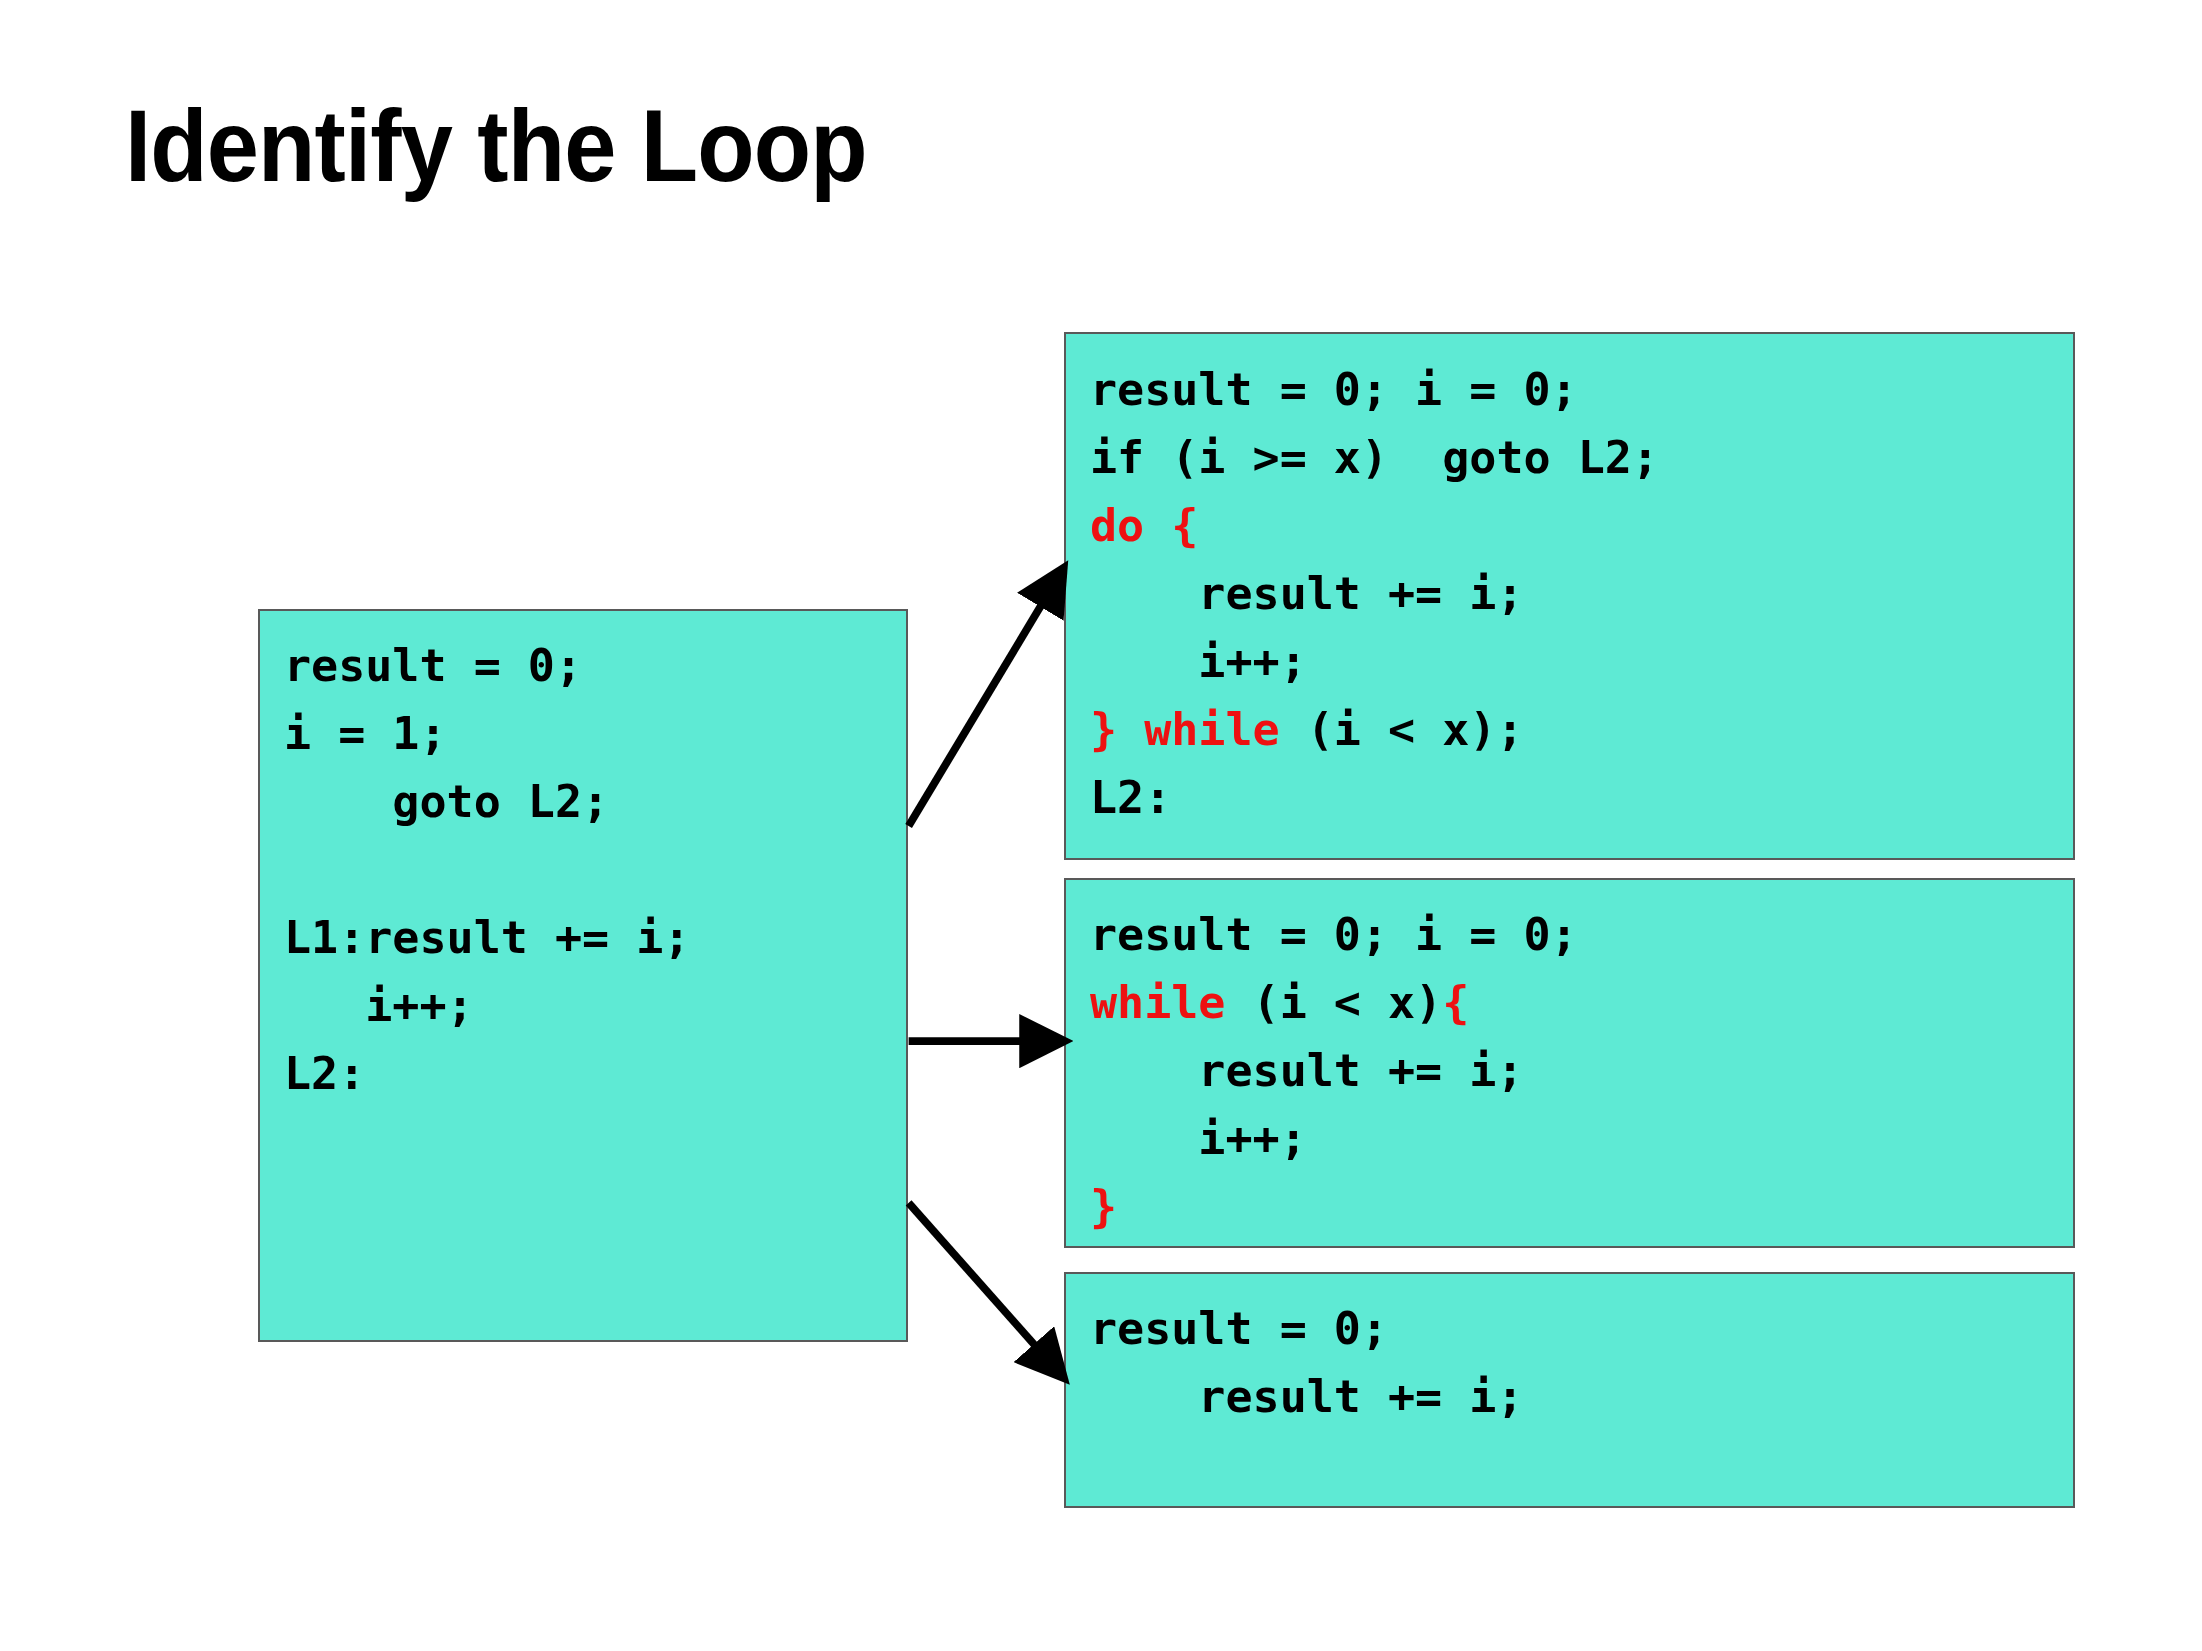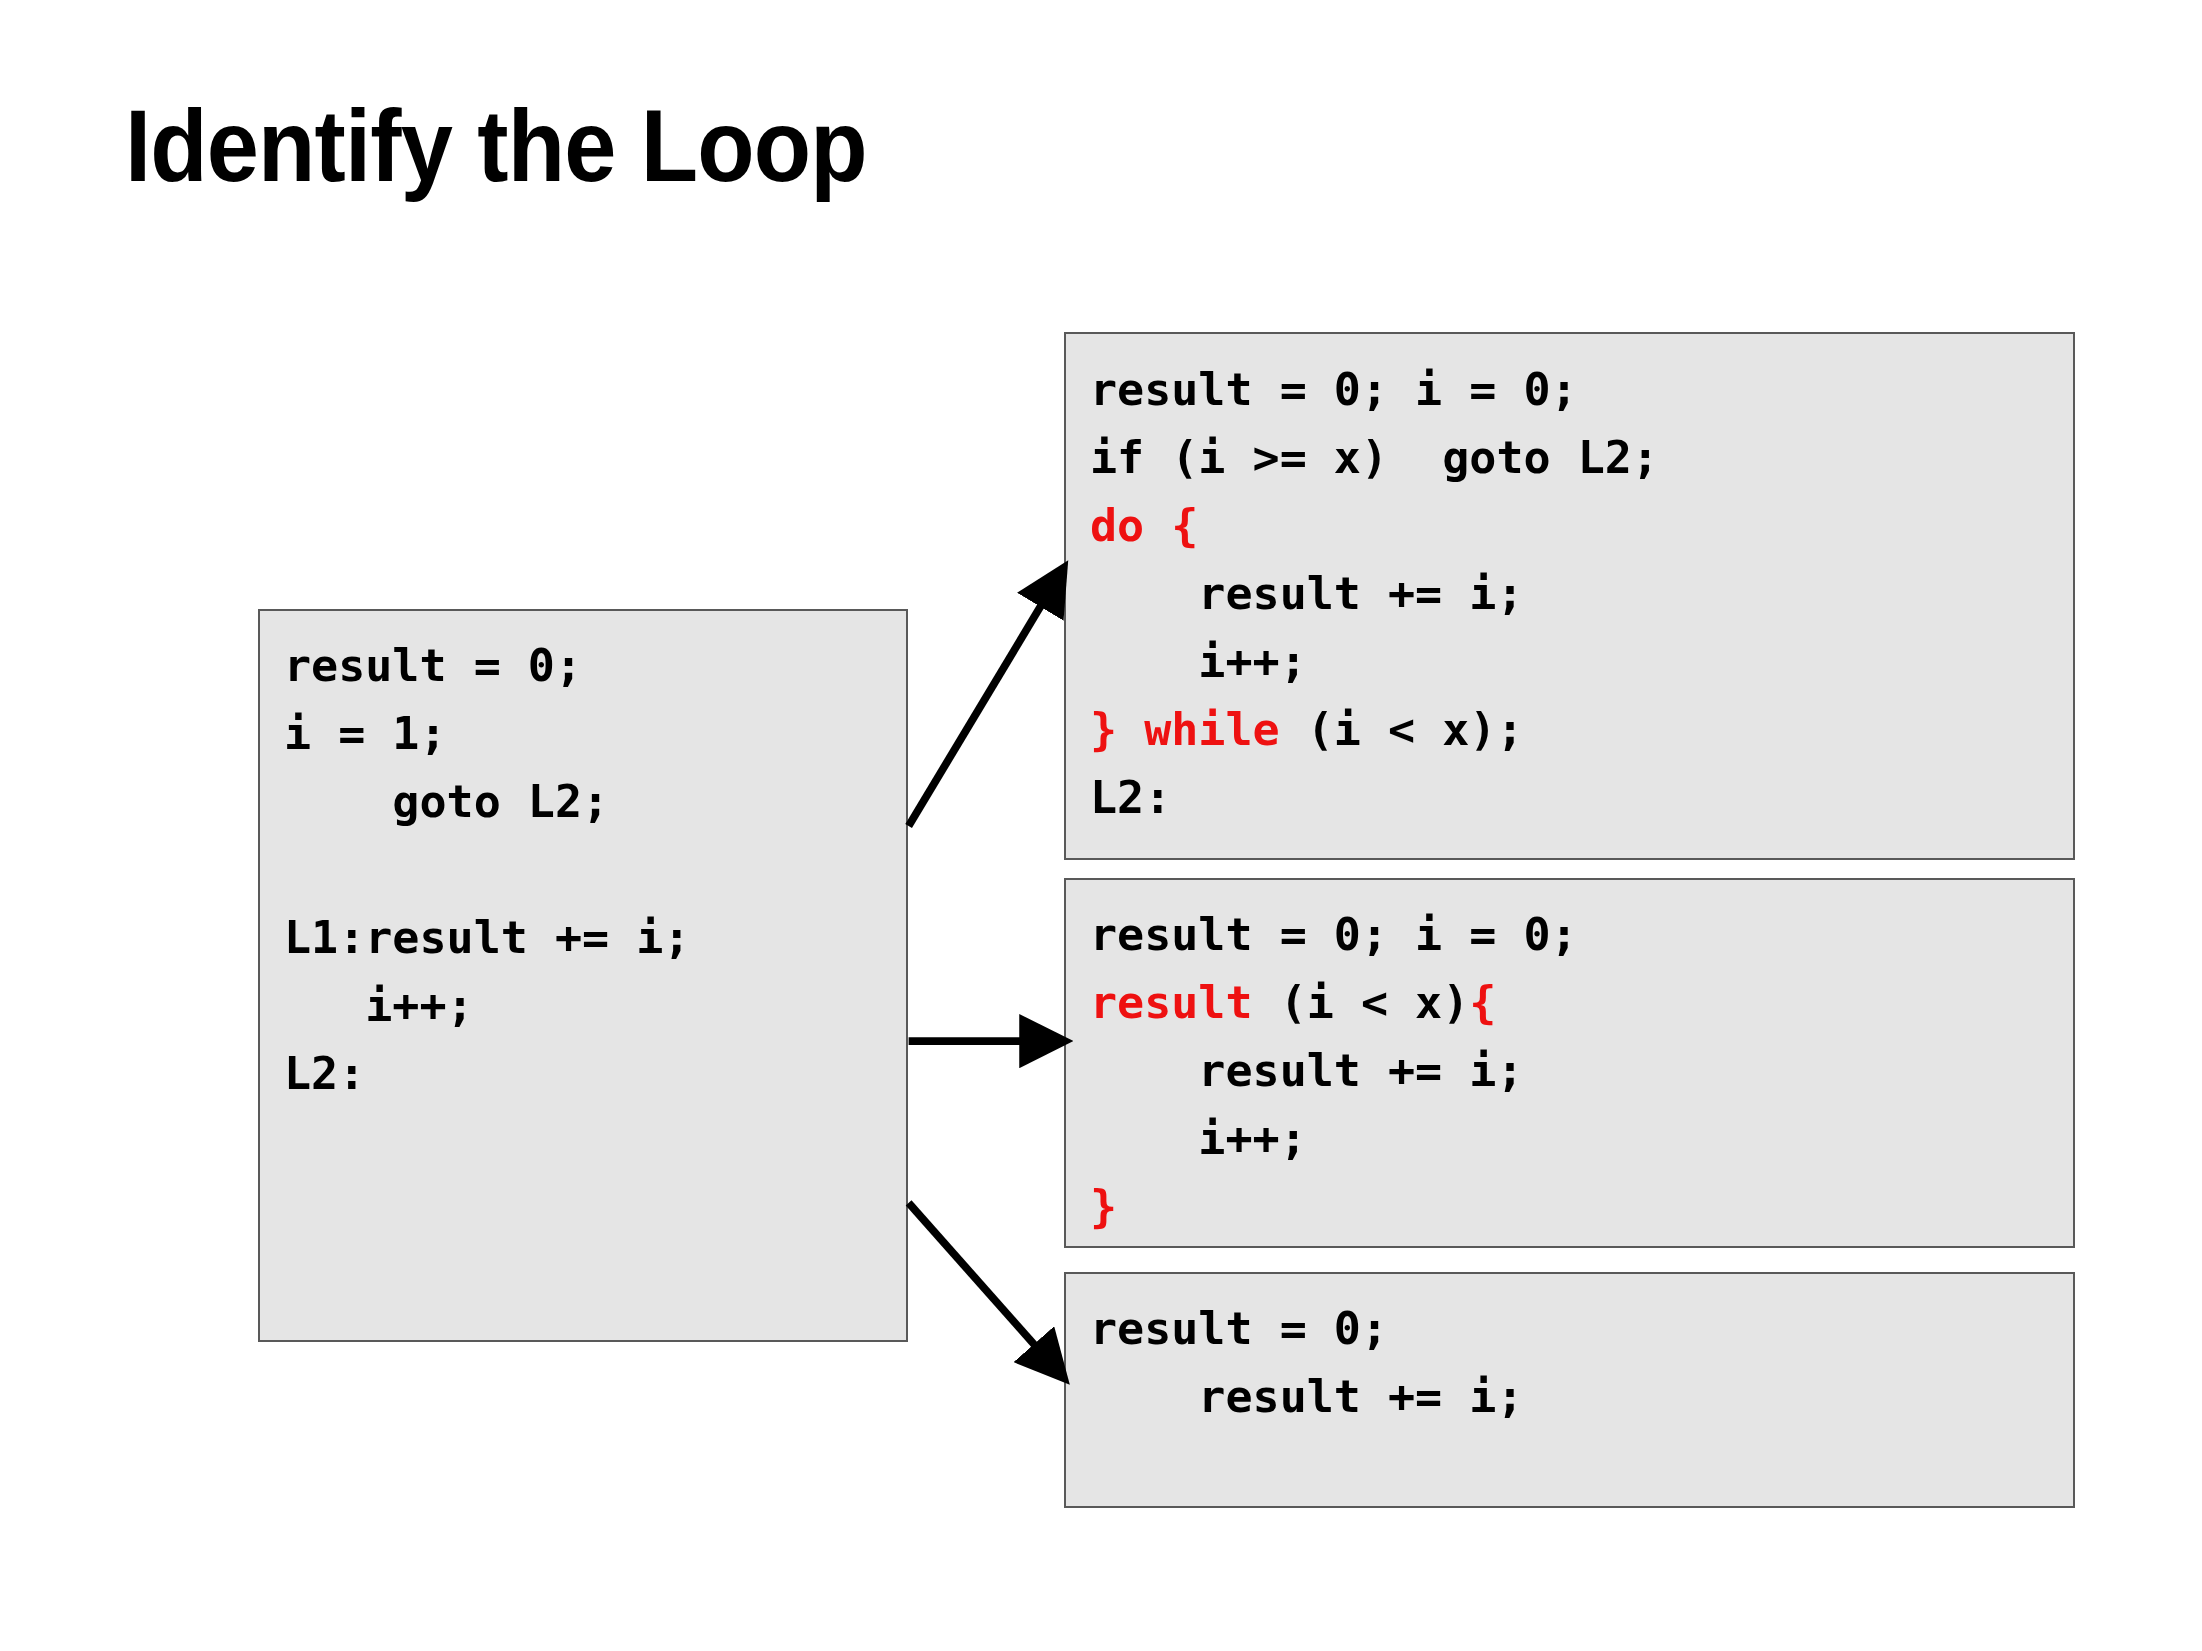--- a/index.html
+++ b/index.html
@@ -30,21 +30,21 @@
     color: #000000;
     transform: scaleX(0.92);
     transform-origin: left top;
     white-space: nowrap;
   }
 
   
   .code-box {
     position: absolute;
     box-sizing: border-box;
-    background: #e5e5e5;
+    background: #5eead4;
     border: 2.6px solid #595959;
     overflow: hidden;
   }
   .code-body {
     font-family: "DejaVu Sans Mono", "Liberation Mono", monospace;
     font-weight: bold;
     font-size: 45px;
     line-height: 68px;
     color: #000000;
     white-space: pre;
@@ -81,21 +81,21 @@
 
   <div class="code-box" id="box-goto">
     <div class="code-body"><div><span>result = 0;</span></div><div><span>i = 1;</span></div><div><span>    goto L2;</span></div><div><span>&nbsp;</span></div><div><span>L1:result += i;</span></div><div><span>   i++;</span></div><div><span>L2:</span></div></div>
   </div>
 
   <div class="code-box" id="box-dowhile">
     <div class="code-body"><div><span>result = 0; i = 0;</span></div><div><span>if (i &gt;= x)  goto L2;</span></div><div><span class="kw">do {</span></div><div><span>    result += i;</span></div><div><span>    i++;</span></div><div><span class="kw">} while</span><span> (i &lt; x);</span></div><div><span>L2:</span></div></div>
   </div>
 
   <div class="code-box" id="box-while">
-    <div class="code-body"><div><span>result = 0; i = 0;</span></div><div><span class="kw">result</span><span> (i &lt; x)</span><span class="kw">{</span></div><div><span>    result += i;</span></div><div><span>    i++;</span></div><div><span class="kw">}</span></div></div>
+    <div class="code-body"><div><span>result = 0; i = 0;</span></div><div><span class="kw">while</span><span> (i &lt; x)</span><span class="kw">{</span></div><div><span>    result += i;</span></div><div><span>    i++;</span></div><div><span class="kw">}</span></div></div>
   </div>
 
   <div class="code-box" id="box-for">
     <div class="code-body"><div><span>result = 0;</span></div><div><span>    result += i;</span></div></div>
   </div>
 
   <svg id="arrows" viewBox="0 0 2560 1920">
     <defs>
       <marker id="ah" markerWidth="7" markerHeight="7" refX="5.6" refY="3.5" orient="auto" markerUnits="strokeWidth">
         <path d="M0,0 L7,3.5 L0,7 z" fill="#000000"></path>

